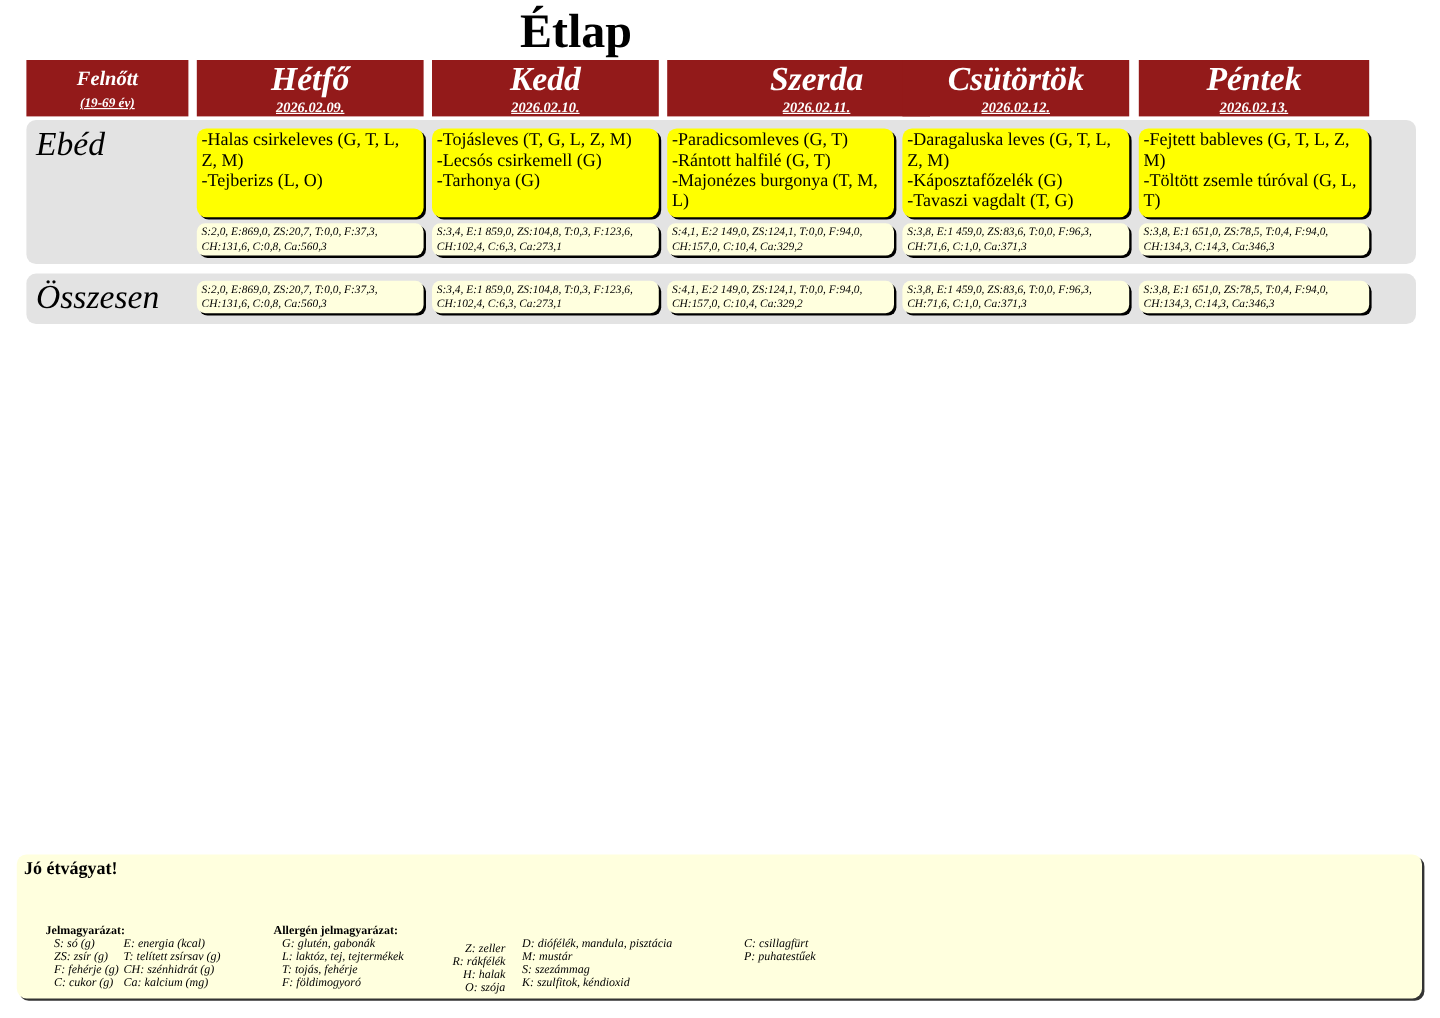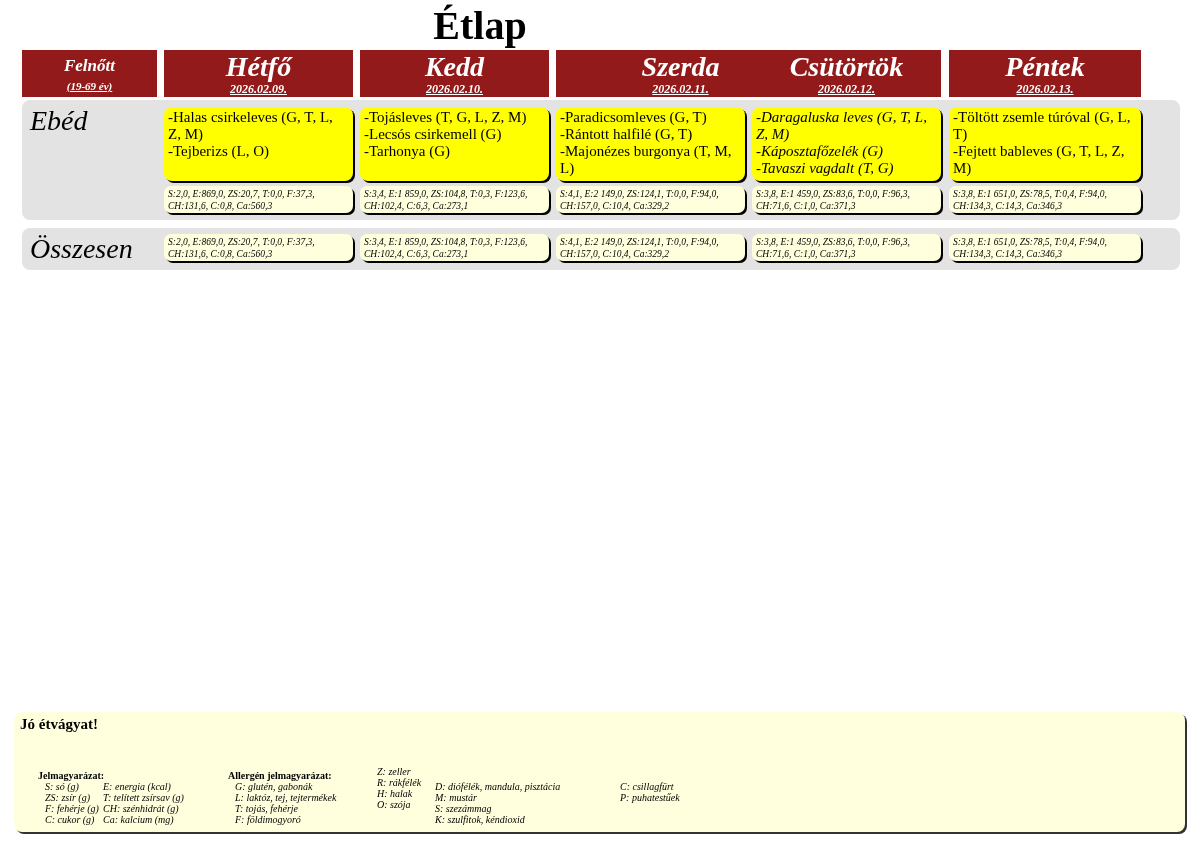--- a/index.html
+++ b/index.html
@@ -61,28 +61,28 @@
 <div class="meal" style="left:360px;width:189px;">
   <div>-Tojásleves (T, G, L, Z, M)</div>
   <div>-Lecsós csirkemell (G)</div>
   <div>-Tarhonya (G)</div>
 </div>
 <div class="meal" style="left:556px;width:189px;">
   <div>-Paradicsomleves (G, T)</div>
   <div>-Rántott halfilé (G, T)</div>
   <div>-Majonézes burgonya  (T, M, L)</div>
 </div>
-<div class="meal" style="left:752px;width:189px;font-style:italic;">
+<div class="meal" style="left:752px;width:189px;">
   <div>-Daragaluska leves (G, T, L, Z, M)</div>
   <div>-Káposztafőzelék (G)</div>
   <div>-Tavaszi vagdalt (T, G)</div>
 </div>
 <div class="meal" style="left:949px;width:192px;">
+  <div>-Fejtett bableves  (G, T, L, Z, M)</div>
   <div>-Töltött zsemle túróval (G, L, T)</div>
-  <div>-Fejtett bableves  (G, T, L, Z, M)</div>
 </div>
 
 <div class="nutri" style="left:164px;top:186px;width:189px;">S:2,0, E:869,0, ZS:20,7, T:0,0, F:37,3, CH:131,6, C:0,8, Ca:560,3</div>
 <div class="nutri" style="left:360px;top:186px;width:189px;">S:3,4, E:1 859,0, ZS:104,8, T:0,3, F:123,6, CH:102,4, C:6,3, Ca:273,1</div>
 <div class="nutri" style="left:556px;top:186px;width:189px;">S:4,1, E:2 149,0, ZS:124,1, T:0,0, F:94,0, CH:157,0, C:10,4, Ca:329,2</div>
 <div class="nutri" style="left:752px;top:186px;width:189px;">S:3,8, E:1 459,0, ZS:83,6, T:0,0, F:96,3, CH:71,6, C:1,0, Ca:371,3</div>
 <div class="nutri" style="left:949px;top:186px;width:192px;">S:3,8, E:1 651,0, ZS:78,5, T:0,4, F:94,0, CH:134,3, C:14,3, Ca:346,3</div>
 
 <div class="band" style="top:228px;height:42px;">
   <div class="rowlabel" style="top:6px;">Összesen</div>
@@ -114,21 +114,21 @@
 
   <div class="legcol" style="left:214px;">
     <div class="h">Allergén jelmagyarázat:</div>
     <div style="padding-left:7px;">
       <div>G: glutén, gabonák</div>
       <div>L: laktóz, tej, tejtermékek</div>
       <div>T: tojás, fehérje</div>
       <div>F: földimogyoró</div>
     </div>
   </div>
-  <div class="legcol" style="left:363px;top:54px;">
+  <div class="legcol" style="left:363px;top:73px;text-align:right;">
     <div>Z: zeller</div>
     <div>R: rákfélék</div>
     <div>H: halak</div>
     <div>O: szója</div>
   </div>
   <div class="legcol" style="left:421px;top:69px;">
     <div>D: diófélék, mandula, pisztácia</div>
     <div>M: mustár</div>
     <div>S: szezámmag</div>
     <div>K: szulfitok, kéndioxid</div>

